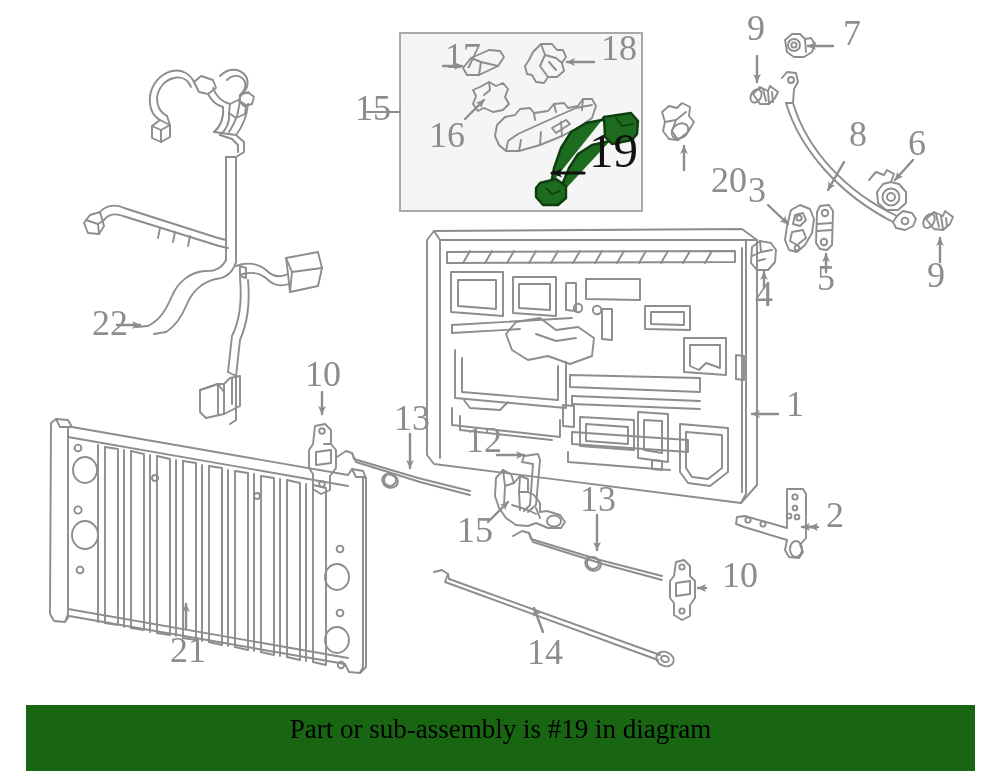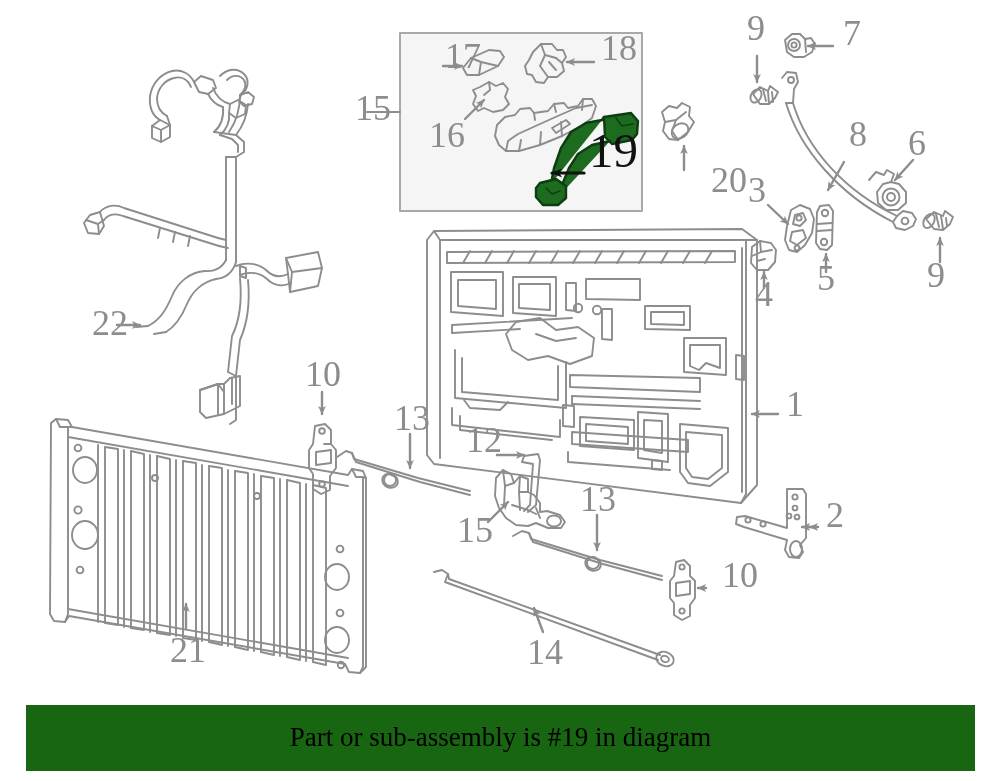--- a/index.html
+++ b/index.html
@@ -29,21 +29,21 @@
     box-sizing:border-box;
   }
   #banner .bline{
     color:#000000;
     font-family:"Liberation Serif", serif;
     text-align:center;
     font-size:27px;
     line-height:32px;
     letter-spacing:0px;
   }
-  #banner .bwrap{padding-top:16px;}
+  #banner .bwrap{padding-top:8px;}
 </style>
 </head>
 <body>
 
 <div id="stage">
 
   <svg id="diagram" viewBox="0 0 1000 781" xmlns="http://www.w3.org/2000/svg">
 
     <defs>
       <marker id="arrHead" markerWidth="9" markerHeight="9" refX="8" refY="4.5" orient="auto" markerUnits="userSpaceOnUse">

